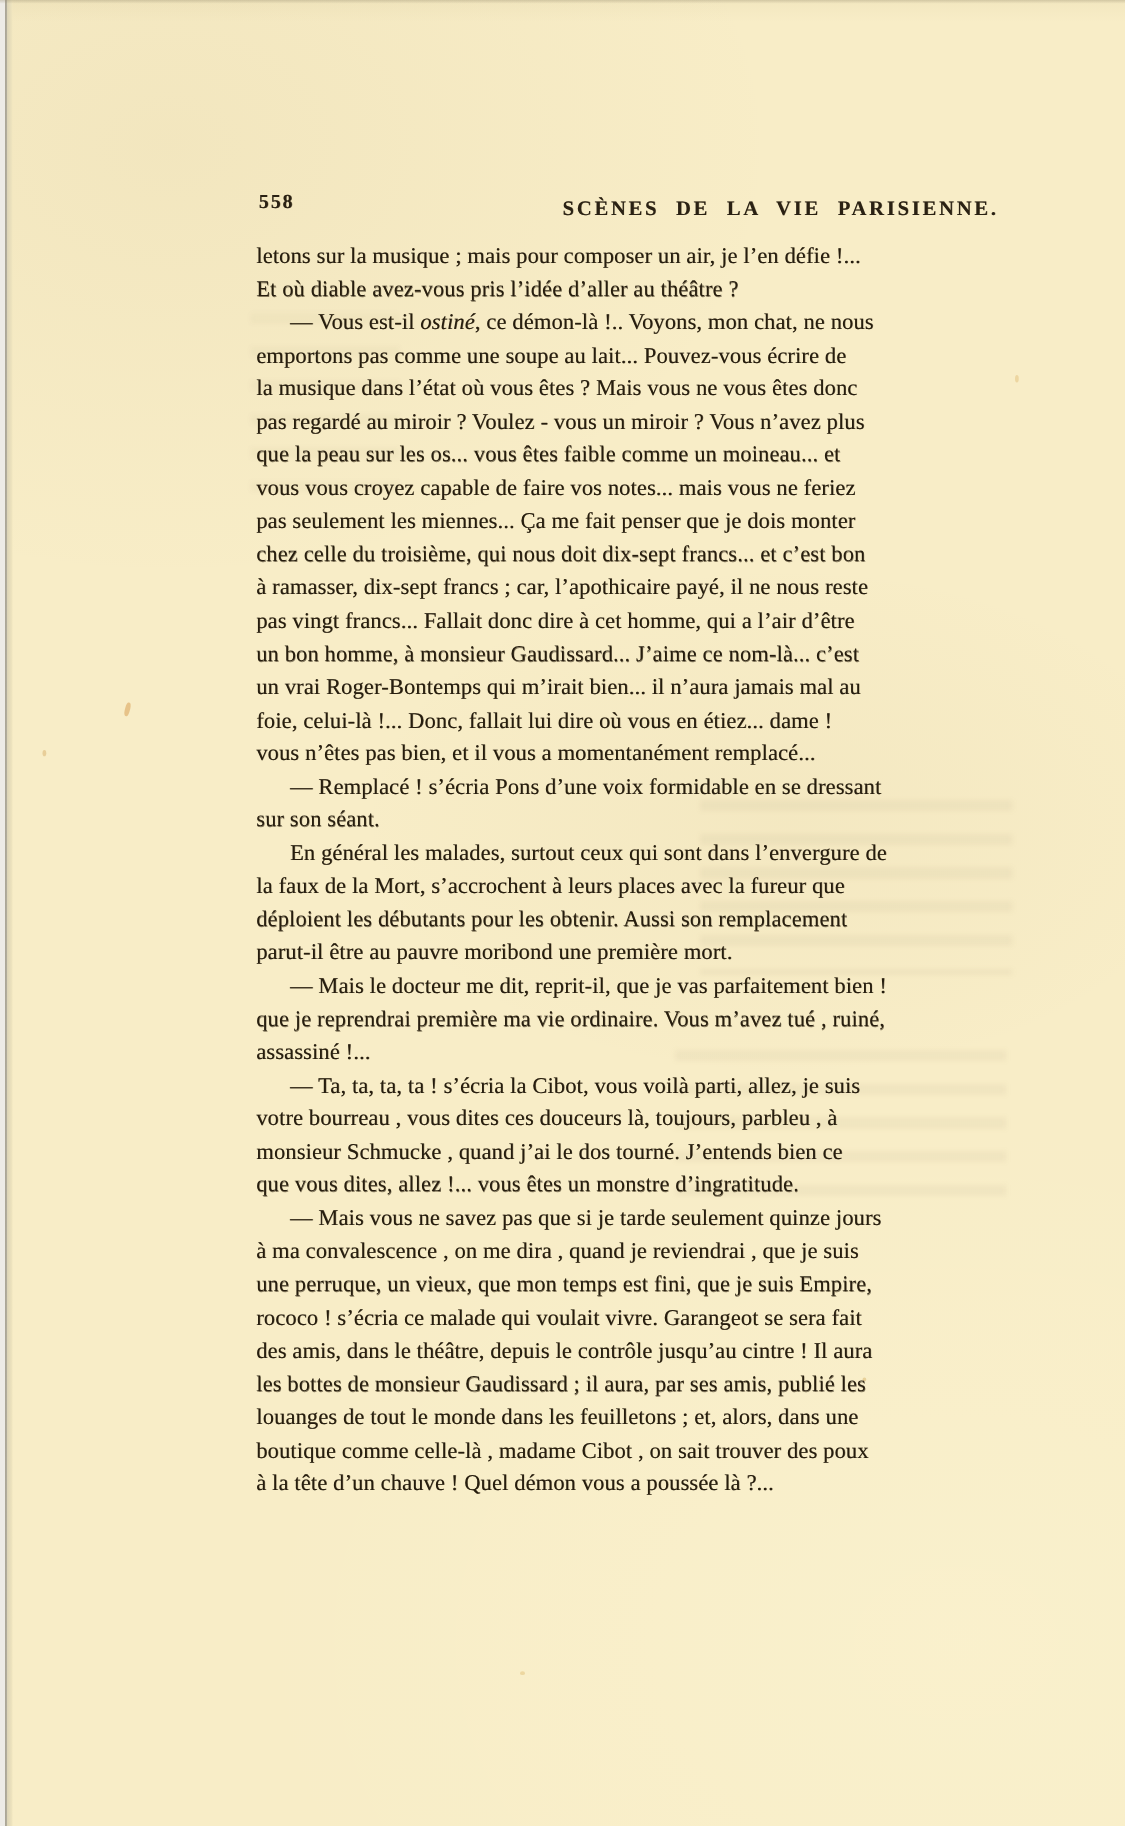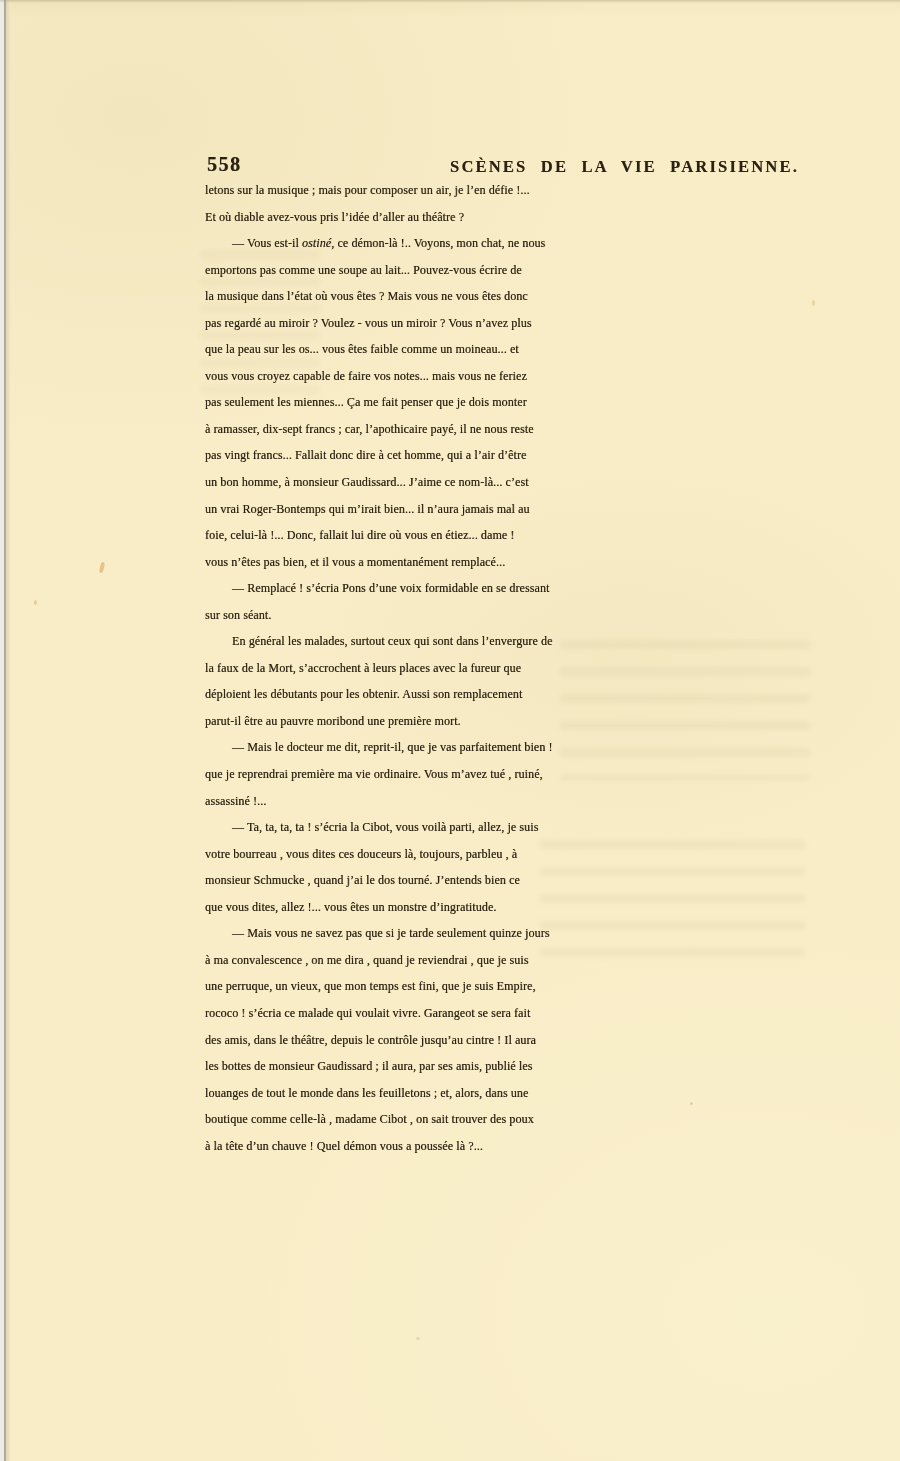--- a/index.html
+++ b/index.html
@@ -46,44 +46,44 @@
     left: 205px;
     top: 152px;
     width: 594px;
     height: 32px;
     color: #2a2113;
   }
   .page-number {
     position: absolute;
     left: 2px;
     top: 1px;
-    font-size: 20px;
+    font-size: 16px;
     font-weight: bold;
     letter-spacing: 1.5px;
     text-shadow: 0.4px 0.3px 0.4px rgba(42,30,12,0.5);
     text-align: right;
   }
   .running-title {
     position: absolute;
     left: 0; right: 0;
     top: 5px;
     text-align: right;
     font-size: 16.5px;
     font-weight: bold;
     letter-spacing: 2.2px;
     word-spacing: 7px;
     text-shadow: 0.3px 0.2px 0.3px rgba(42,30,12,0.45);
   }
   .text-block {
     position: absolute;
     left: 205px;
-    top: 177px;
+    top: 191px;
     width: 596px;
     color: #261d0e;
-    font-size: 12px;
+    font-size: 18px;
     line-height: 26.55px;
     letter-spacing: 0.1px;
   }
   .line {
     white-space: nowrap;
     text-shadow: 0.35px 0.25px 0.35px rgba(40,28,10,0.55);
   }
   .line.indent {
     padding-left: 27px;
   }
@@ -139,20 +139,21 @@
 <div class="text-block">
     <div class="line"><span>letons sur la musique ; mais pour composer un air, je l’en défie !...</span></div>
     <div class="line"><span>Et où diable avez-vous pris l’idée d’aller au théâtre ?</span></div>
     <div class="line indent"><span>— Vous est-il </span><span class="italic">ostiné</span><span>, ce démon-là !.. Voyons, mon chat, ne nous</span></div>
     <div class="line"><span>emportons pas comme une soupe au lait... Pouvez-vous écrire de</span></div>
     <div class="line"><span>la musique dans l’état où vous êtes ? Mais vous ne vous êtes donc</span></div>
     <div class="line"><span>pas regardé au miroir ? Voulez - vous un miroir ? Vous n’avez plus</span></div>
     <div class="line"><span>que la peau sur les os... vous êtes faible comme un moineau... et</span></div>
     <div class="line"><span>vous vous croyez capable de faire vos notes... mais vous ne feriez</span></div>
     <div class="line"><span>pas seulement les miennes... Ça me fait penser que je dois monter</span></div>
+    <div class="line"><span>chez celle du troisième, qui nous doit dix-sept francs... et c’est bon</span></div>
     <div class="line"><span>à ramasser, dix-sept francs ; car, l’apothicaire payé, il ne nous reste</span></div>
     <div class="line"><span>pas vingt francs... Fallait donc dire à cet homme, qui a l’air d’être</span></div>
     <div class="line"><span>un bon homme, à monsieur Gaudissard... J’aime ce nom-là... c’est</span></div>
     <div class="line"><span>un vrai Roger-Bontemps qui m’irait bien... il n’aura jamais mal au</span></div>
     <div class="line"><span>foie, celui-là !... Donc, fallait lui dire où vous en étiez... dame !</span></div>
     <div class="line"><span>vous n’êtes pas bien, et il vous a momentanément remplacé...</span></div>
     <div class="line indent"><span>— Remplacé ! s’écria Pons d’une voix formidable en se dressant</span></div>
     <div class="line"><span>sur son séant.</span></div>
     <div class="line indent"><span>En général les malades, surtout ceux qui sont dans l’envergure de</span></div>
     <div class="line"><span>la faux de la Mort, s’accrochent à leurs places avec la fureur que</span></div>

